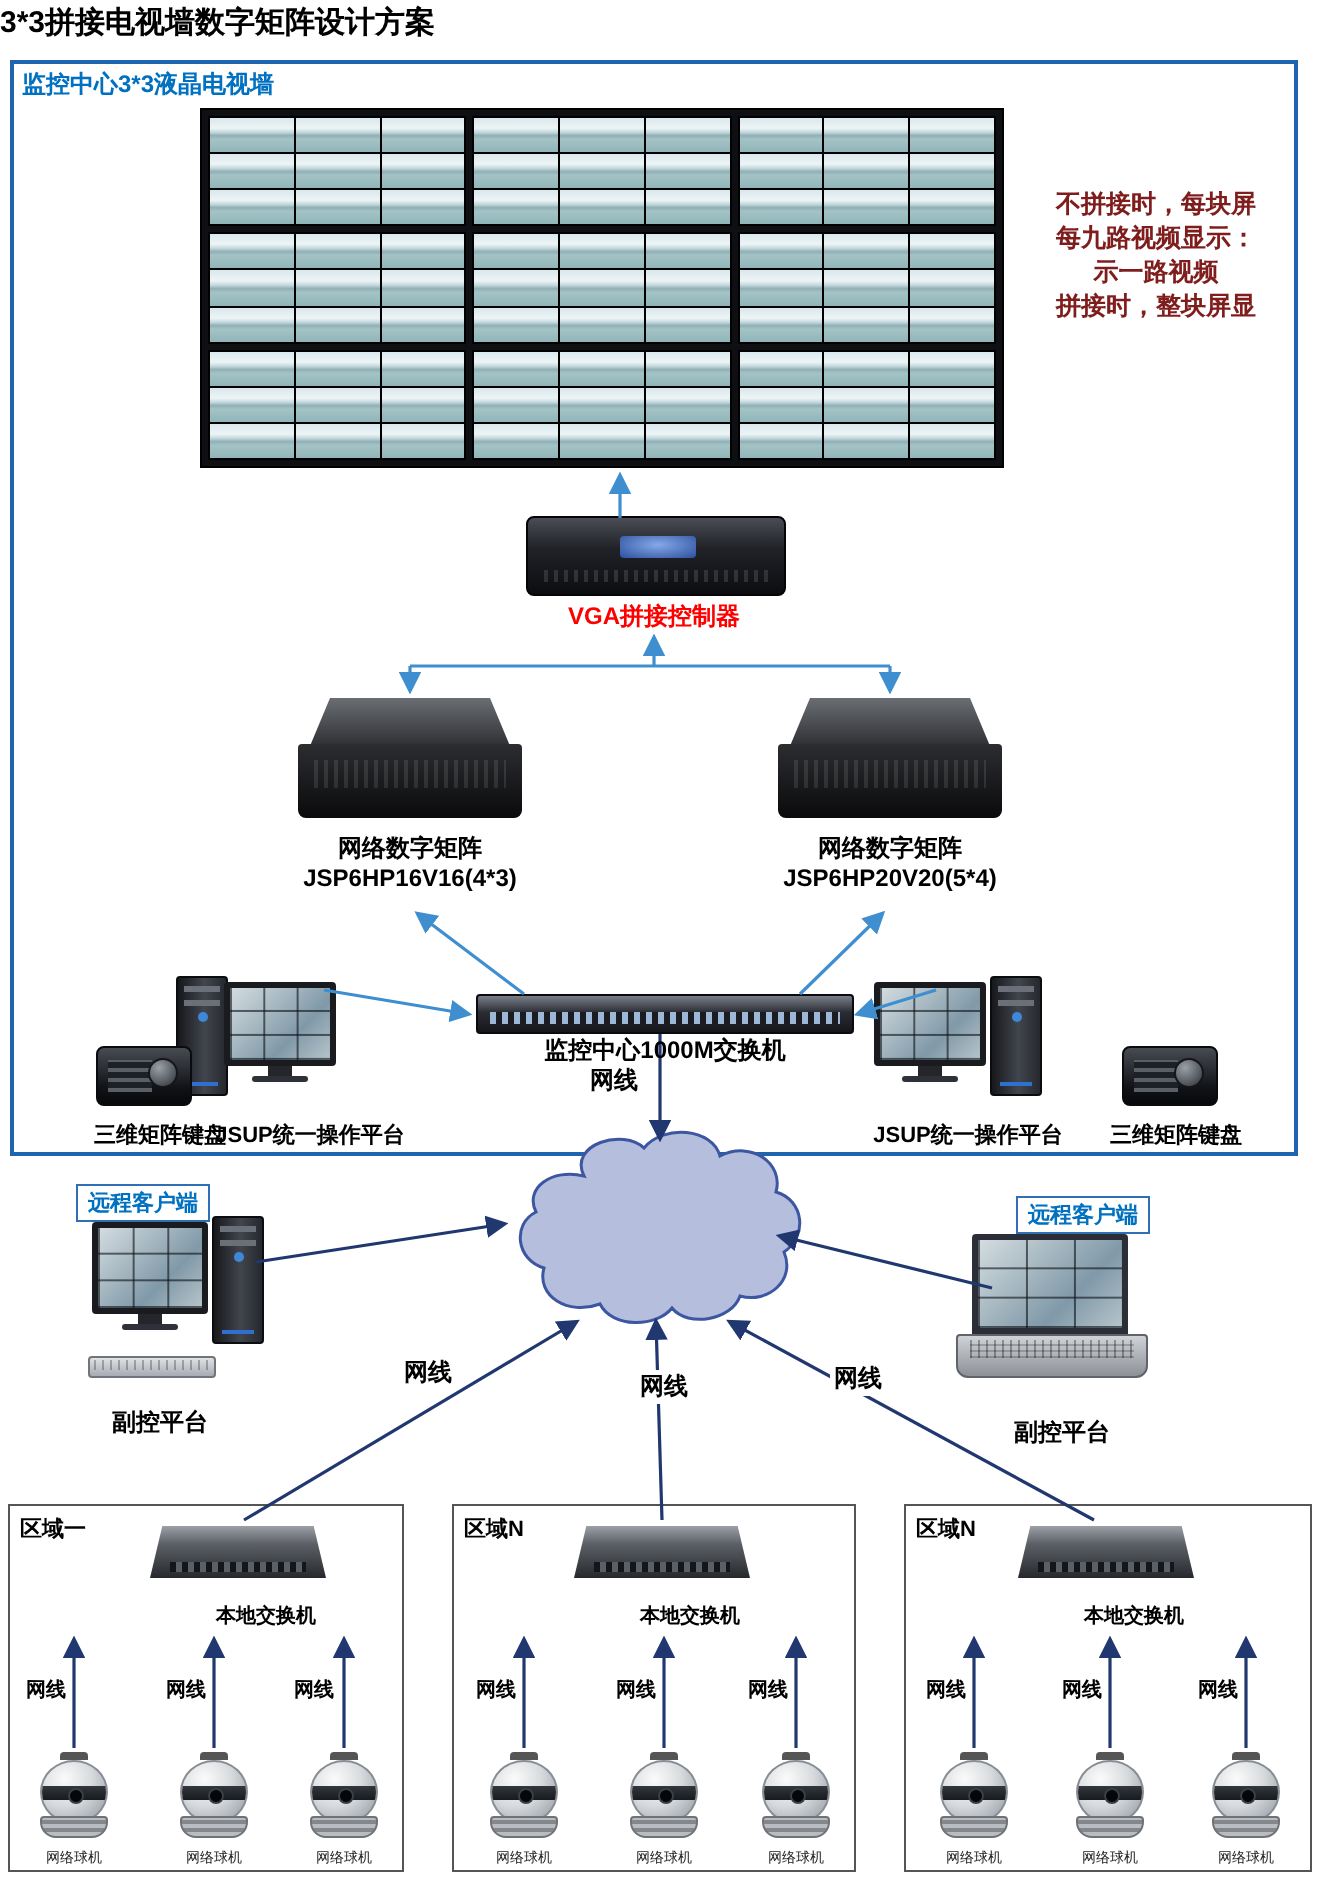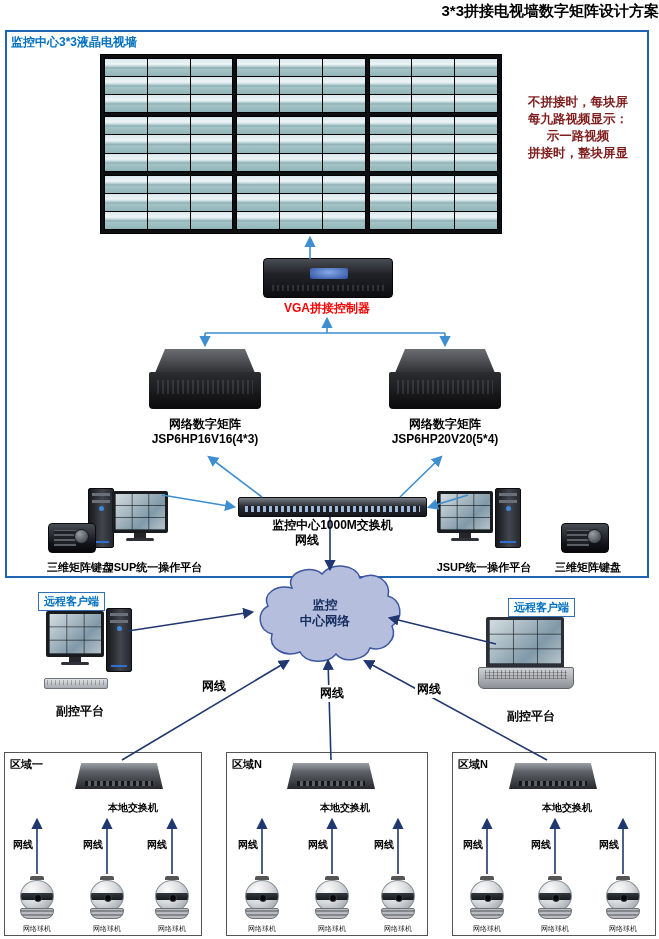--- a/index.html
+++ b/index.html
@@ -3,21 +3,21 @@
 <meta charset="utf-8">
 <style>
   html,body{margin:0;padding:0;background:#e8e8e8;}
   #canvas{position:relative;width:659px;height:939px;background:#fff;
     font-family:"Liberation Sans","DejaVu Sans",sans-serif;overflow:hidden;margin:0 auto;}
   .abs{position:absolute;}
   .lbl{position:absolute;z-index:4;color:#000;}
   .dev{position:absolute;z-index:2;}
   .box{position:absolute;z-index:1;}
 
-  .title{top:2px;left:0;width:100%;text-align:right;font-size:15px;font-weight:bold;z-index:4;}
+  .title{top:2px;left:0;width:100%;text-align:left;font-size:15px;font-weight:bold;z-index:4;}
 
   .wall-box{left:5px;top:30px;width:644px;height:548px;border:2px solid #1f64b0;box-sizing:border-box;}
   .wall-box-label{left:11px;top:34px;font-size:12px;font-weight:bold;color:#0070c0;}
 
   .wall{left:100px;top:54px;width:402px;height:180px;background:#0e0f12;padding:3px;box-sizing:border-box;
     display:grid;grid-template-columns:repeat(3,1fr);grid-template-rows:repeat(3,1fr);gap:3px;border:1px solid #000;}
   .monitor{background:#000;padding:1px;display:grid;grid-template-columns:repeat(3,1fr);grid-template-rows:repeat(3,1fr);gap:1px;}
   .mcell{background:linear-gradient(180deg,#d9e8ee 0%,#eef4f5 30%,#c2d8de 42%,#8fb0b4 52%,#a4c3c6 62%,#8fb5b9 100%);}
 
   .wall-note{left:503px;top:94px;width:150px;text-align:center;color:#7f1d1d;font-weight:bold;font-size:12.5px;line-height:17px;}
@@ -284,24 +284,20 @@
     <div class="t-btn"></div>
     <div class="t-glow"></div>
   </div>
   <div class="dev kbd3d" style="left:561px;top:523px;">
     <div class="keys"></div>
     <div class="joy"></div>
   </div>
   <div class="lbl ws-label" style="left:425px;top:560px;width:118px;">JSUP统一操作平台</div>
   <div class="lbl ws-label" style="left:545px;top:560px;width:86px;">三维矩阵键盘</div>
 
-  <div class="lbl cloud-text">
-    <div>监控</div>
-    <div>中心网络</div>
-  </div>
 
   <div class="abs client-tag" style="left:38px;top:592px;">远程客户端</div>
   <div class="dev mon" style="left:46px;top:611px;width:58px;height:46px;">
     <div class="cctv"></div>
   </div>
   <div class="dev mon-stand" style="left:69px;top:657px;"></div>
   <div class="dev mon-base" style="left:61px;top:662px;"></div>
   <div class="dev tower" style="left:106px;top:608px;height:62px;">
     <div class="t-slot"></div>
     <div class="t-slot"></div>

